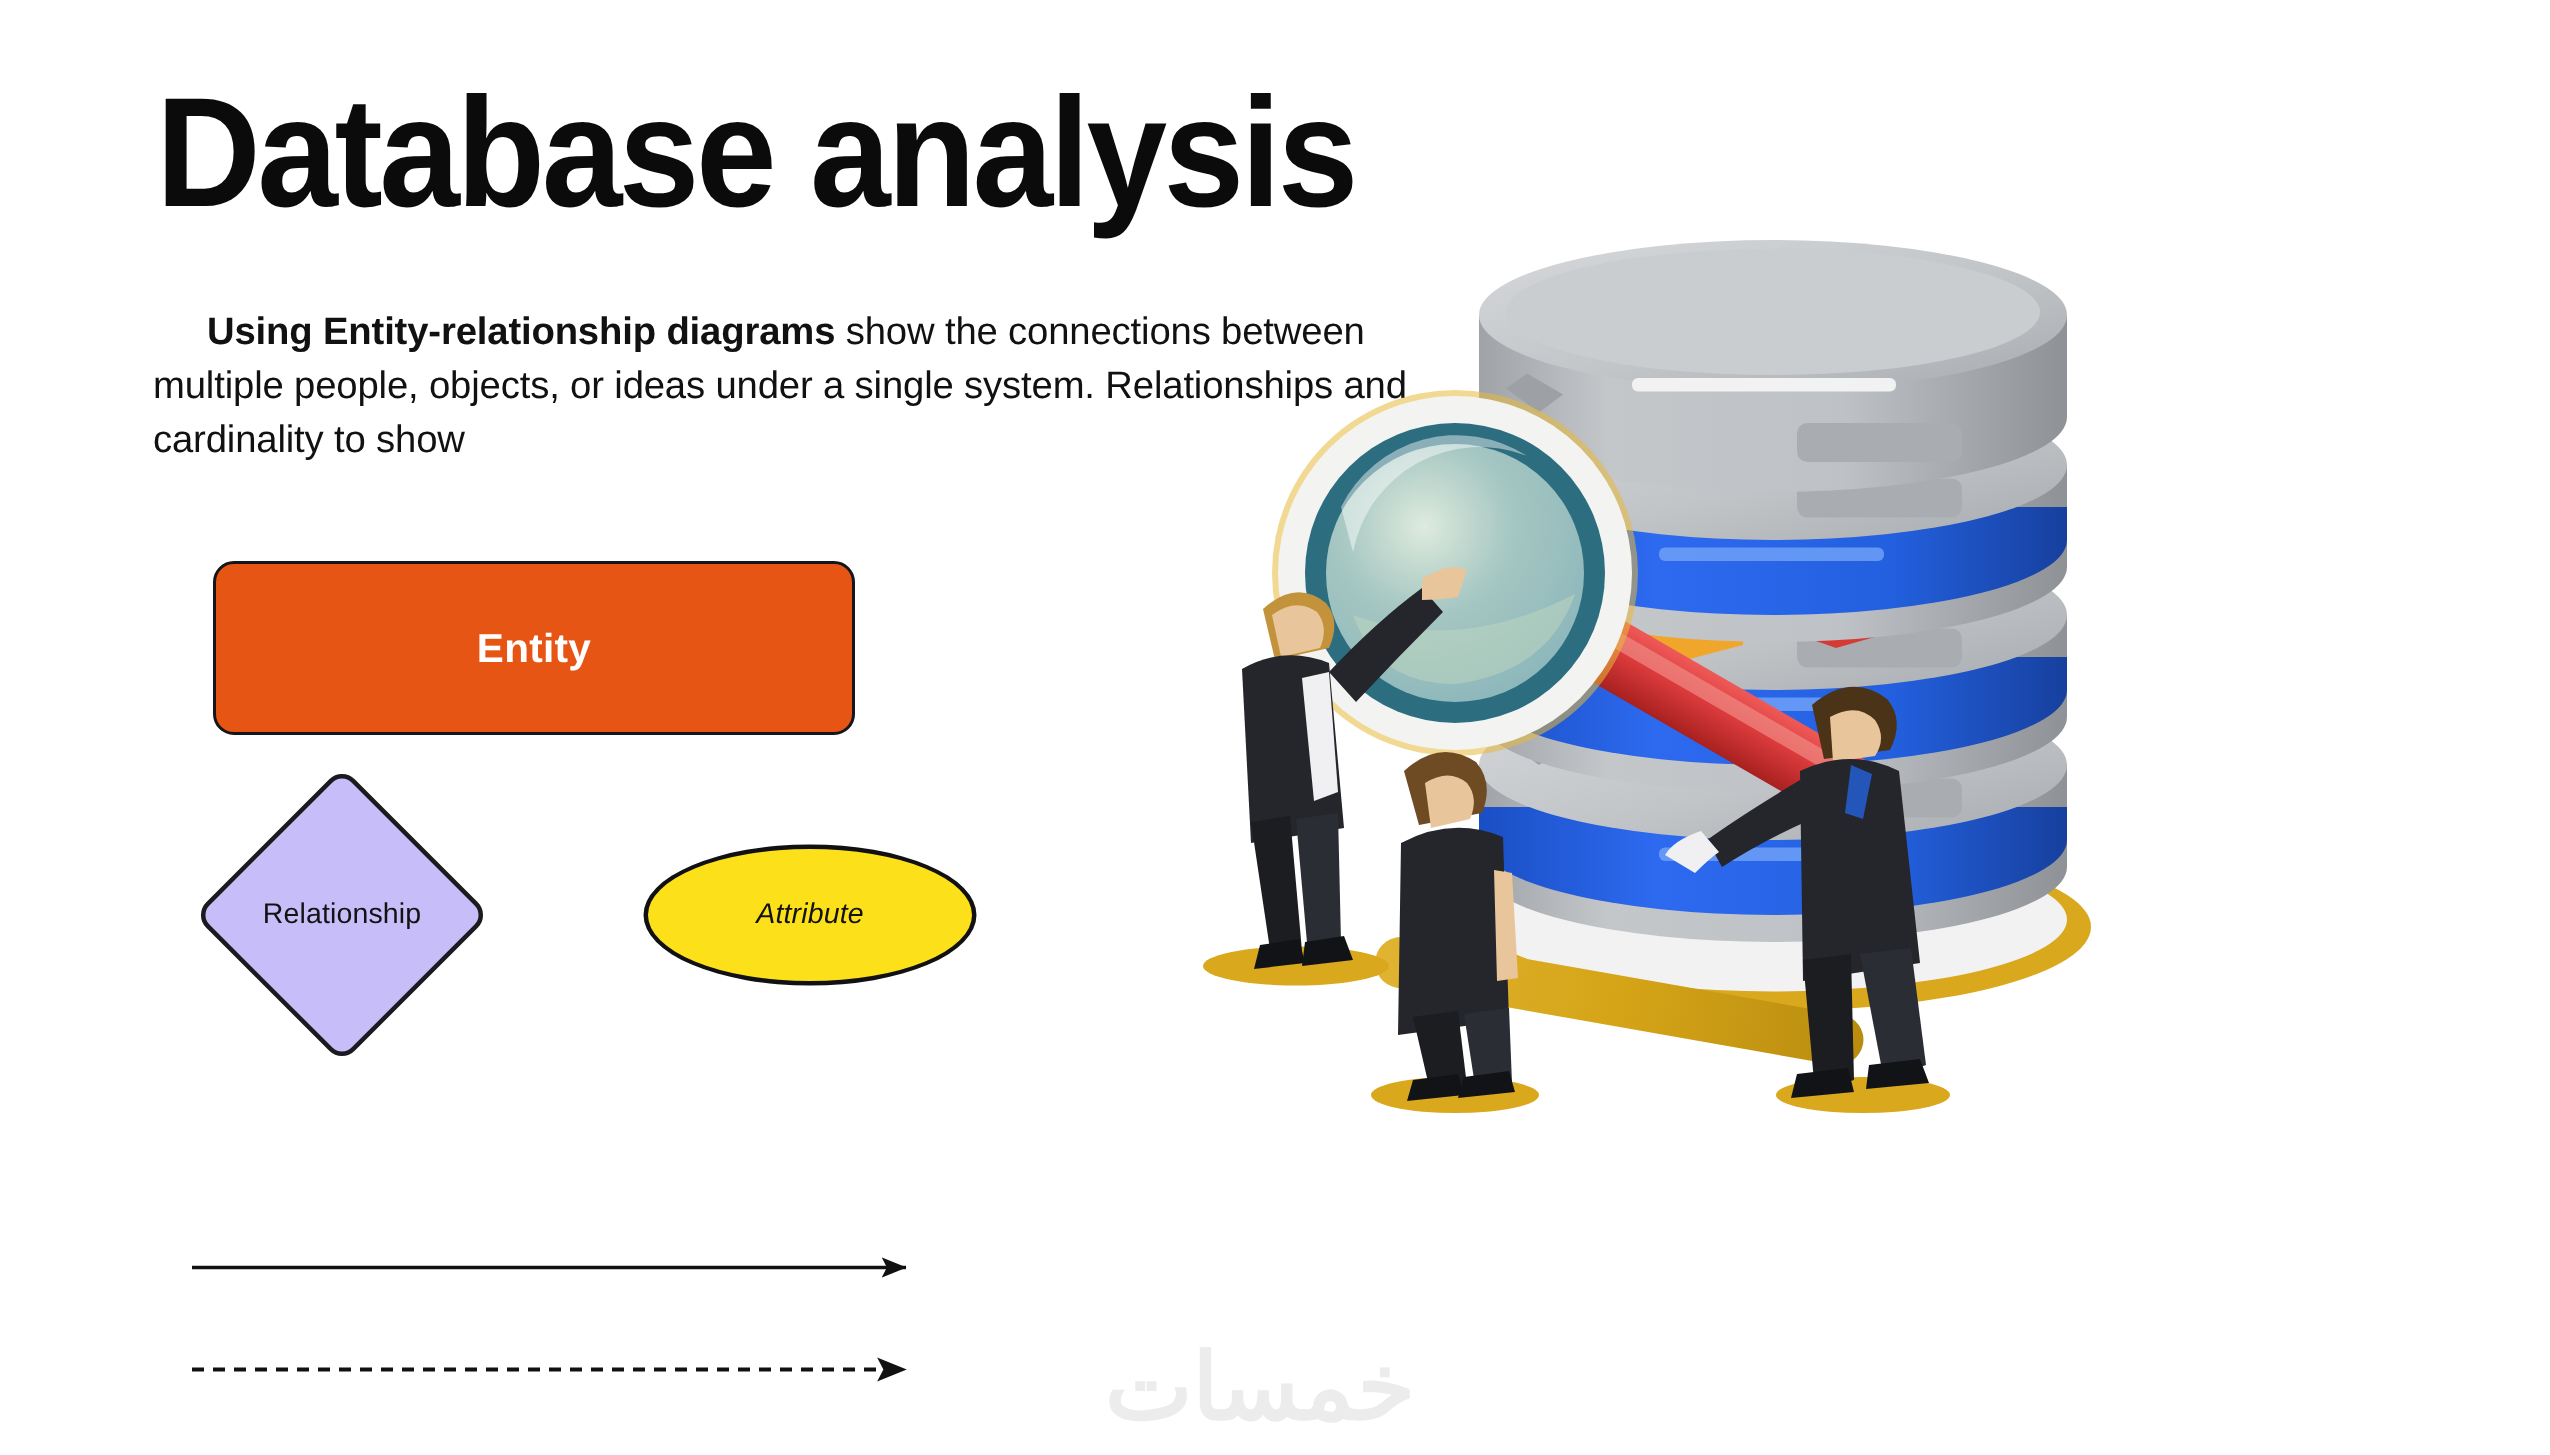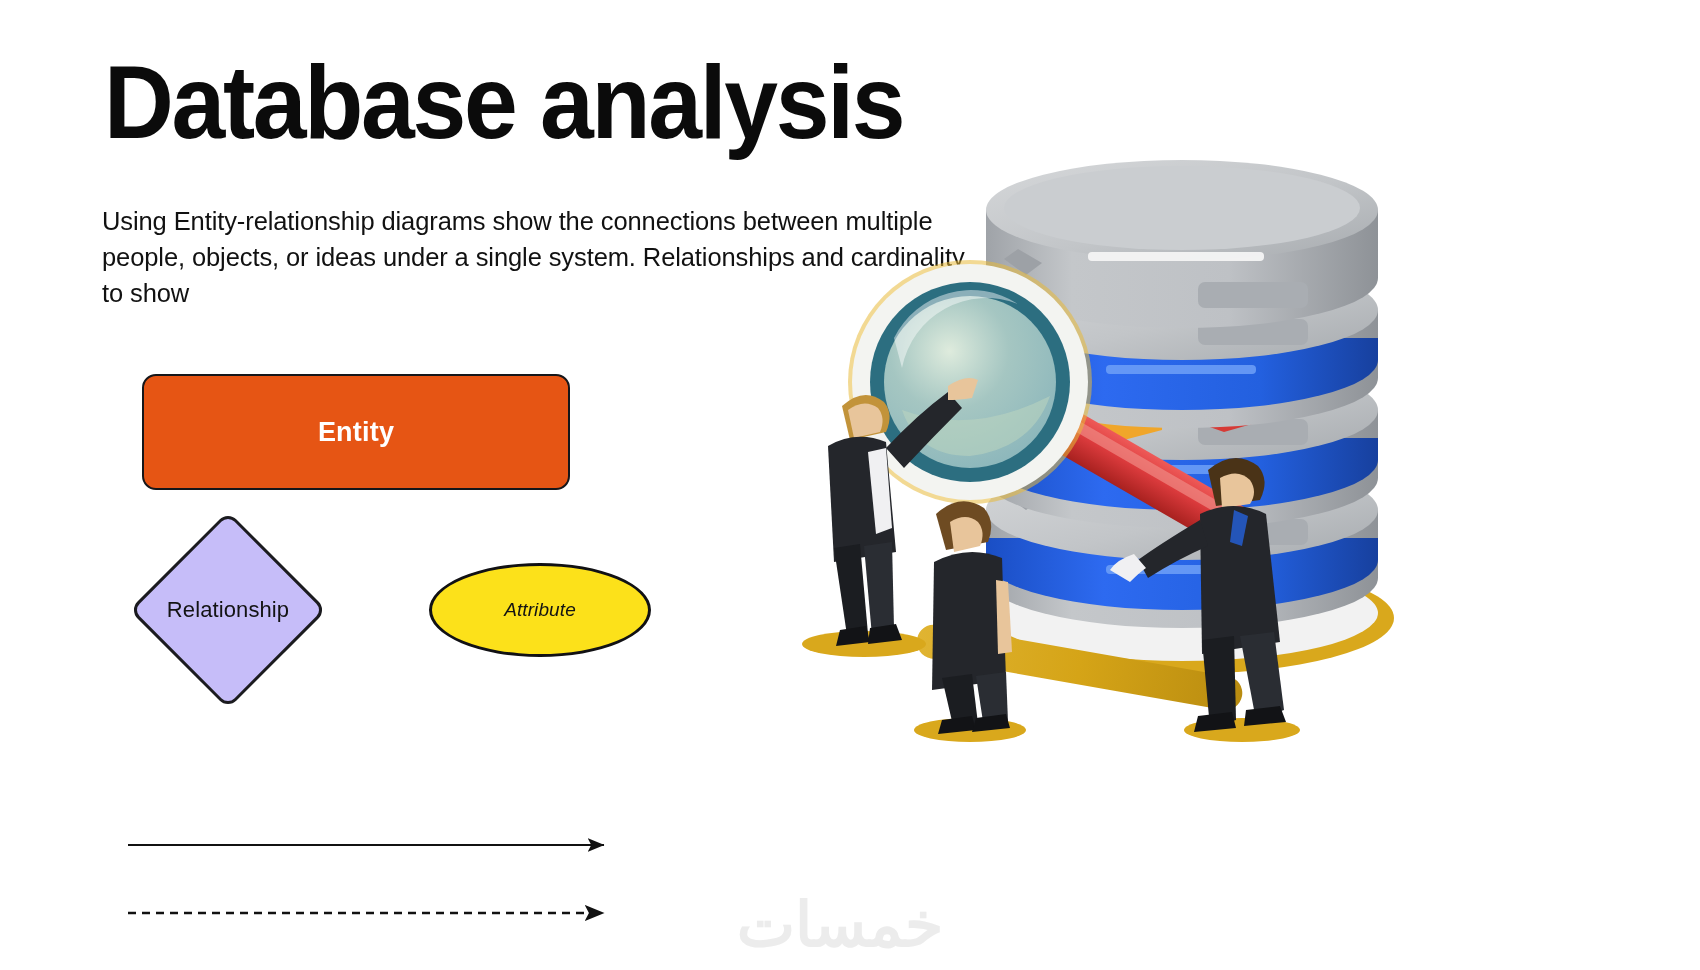--- a/index.html
+++ b/index.html
@@ -37,21 +37,21 @@
   .body-copy {
     position: absolute;
     left: 102px;
     top: 203px;
     width: 880px;
     font-size: 25.5px;
     line-height: 36px;
     color: #111111;
     letter-spacing: -0.1px;
   }
-  .body-copy .lead { font-weight: 400; }
+  .body-copy .lead { font-weight: 700; margin-left: 36px; }
 
   
 
   .entity-box {
     position: absolute;
     left: 142px;
     top: 374px;
     width: 428px;
     height: 116px;
     background: #E65514;
@@ -88,21 +88,21 @@
   }
   .diamond-label {
     position: absolute;
     left: 0;
     top: 0;
     width: 198px;
     height: 198px;
     display: flex;
     align-items: center;
     justify-content: center;
-    font-size: 22px;
+    font-size: 19px;
     color: #131313;
     letter-spacing: 0.1px;
   }
 
   .ellipse-shape {
     position: absolute;
     left: 429px;
     top: 563px;
     width: 222px;
     height: 94px;

